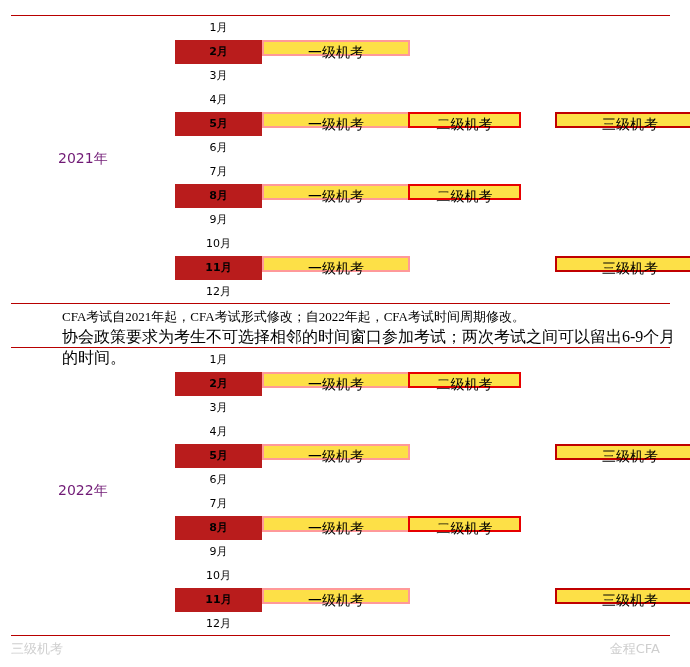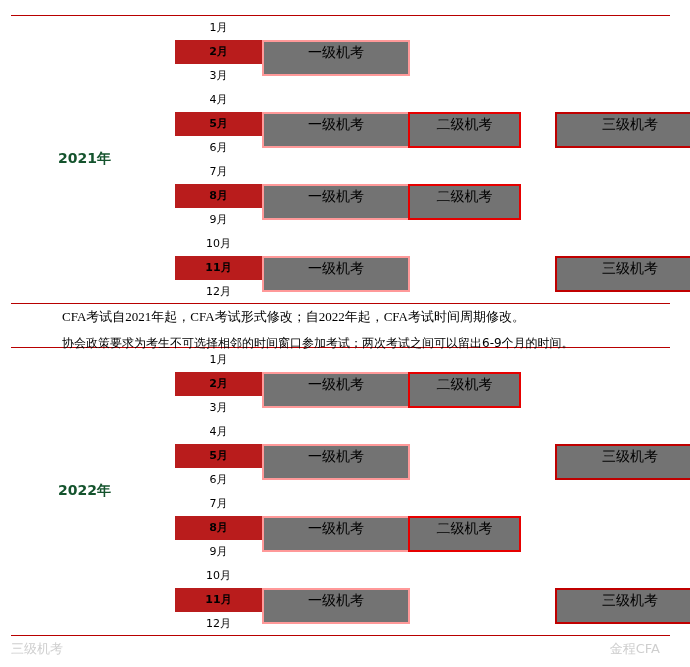--- a/index.html
+++ b/index.html
@@ -3,28 +3,28 @@
 <meta charset="utf-8">
 <style>
   html, body { margin:0; padding:0; background:#ffffff; }
   body { width:690px; height:667px; position:relative; overflow:hidden;
          font-family:"DejaVu Sans", "Liberation Sans", sans-serif; color:#000; }
   .hline { position:absolute; left:11px; width:659px; height:0; border-top:1.5px solid #b80000; }
   .row { position:absolute; left:175px; height:24px; width:495px; }
   .month { position:absolute; left:0; top:0; width:87px; height:24px; line-height:24px;
            text-align:center; font-size:11px; }
   .month.hl { background:#b91c1c; font-weight:bold; }
-  .box { position:absolute; top:0; height:36px; box-sizing:border-box; line-height:21px;
-         text-align:center; font-size:14px; background:#737373; }
+  .box { position:absolute; top:0; height:16px; box-sizing:border-box; line-height:21px;
+         text-align:center; font-size:14px; background:#fde047; }
   .b1 { left:87px; width:148px; border:2px solid #ff9999; }
   .b2 { left:233px; width:113px; border:2px solid #e60000; }
   .b3 { left:344px; width:150px; border:2px solid #c00000;margin-left:36px; }
-  .year { position:absolute; left:58px; font-size:14px; font-weight:bold; color:#14532d; }
+  .year { position:absolute; left:58px; font-size:14px; font-weight:normal; color:#701a75; }
   .note1 { position:absolute; left:62px; top:308px; font-size:13px; font-family:"Liberation Serif","DejaVu Serif",serif; }
-  .note2 { position:absolute; left:62px; top:335px; font-size:12px; }
+  .note2 { position:absolute; left:62px; top:327px; font-size:16px;font-family:Liberation Serif, serif; }
   .wm { position:absolute; top:640px; font-size:13px; color:#cfcfcf; }
 </style>
 </head>
 <body>
 
 <div class="hline" style="top:15px"></div>
 <div class="hline" style="top:303px"></div>
 <div class="hline" style="top:347px"></div>
 <div class="hline" style="top:635px"></div>
 

